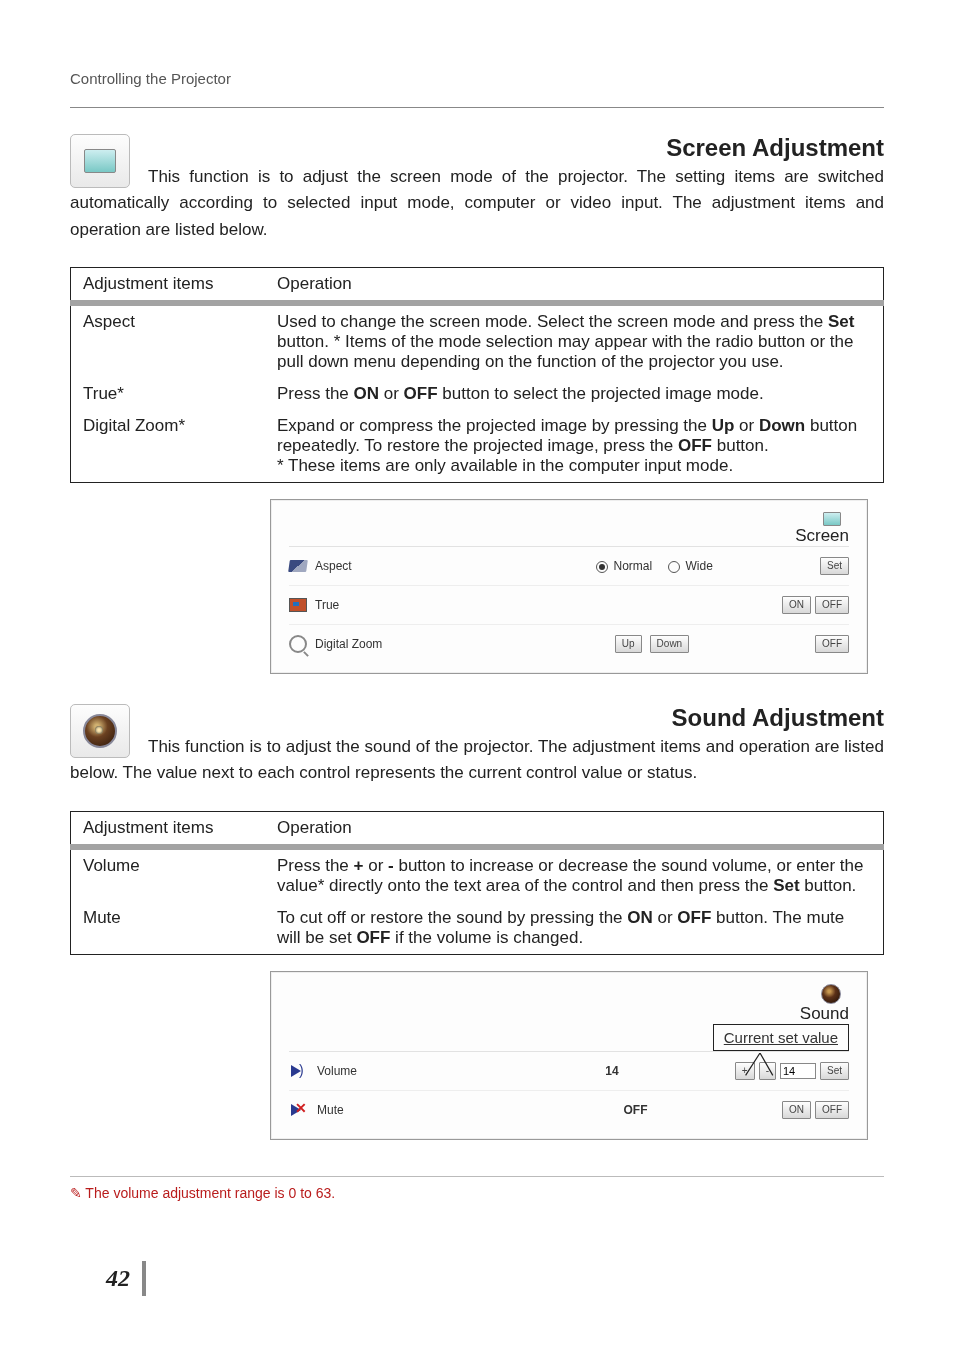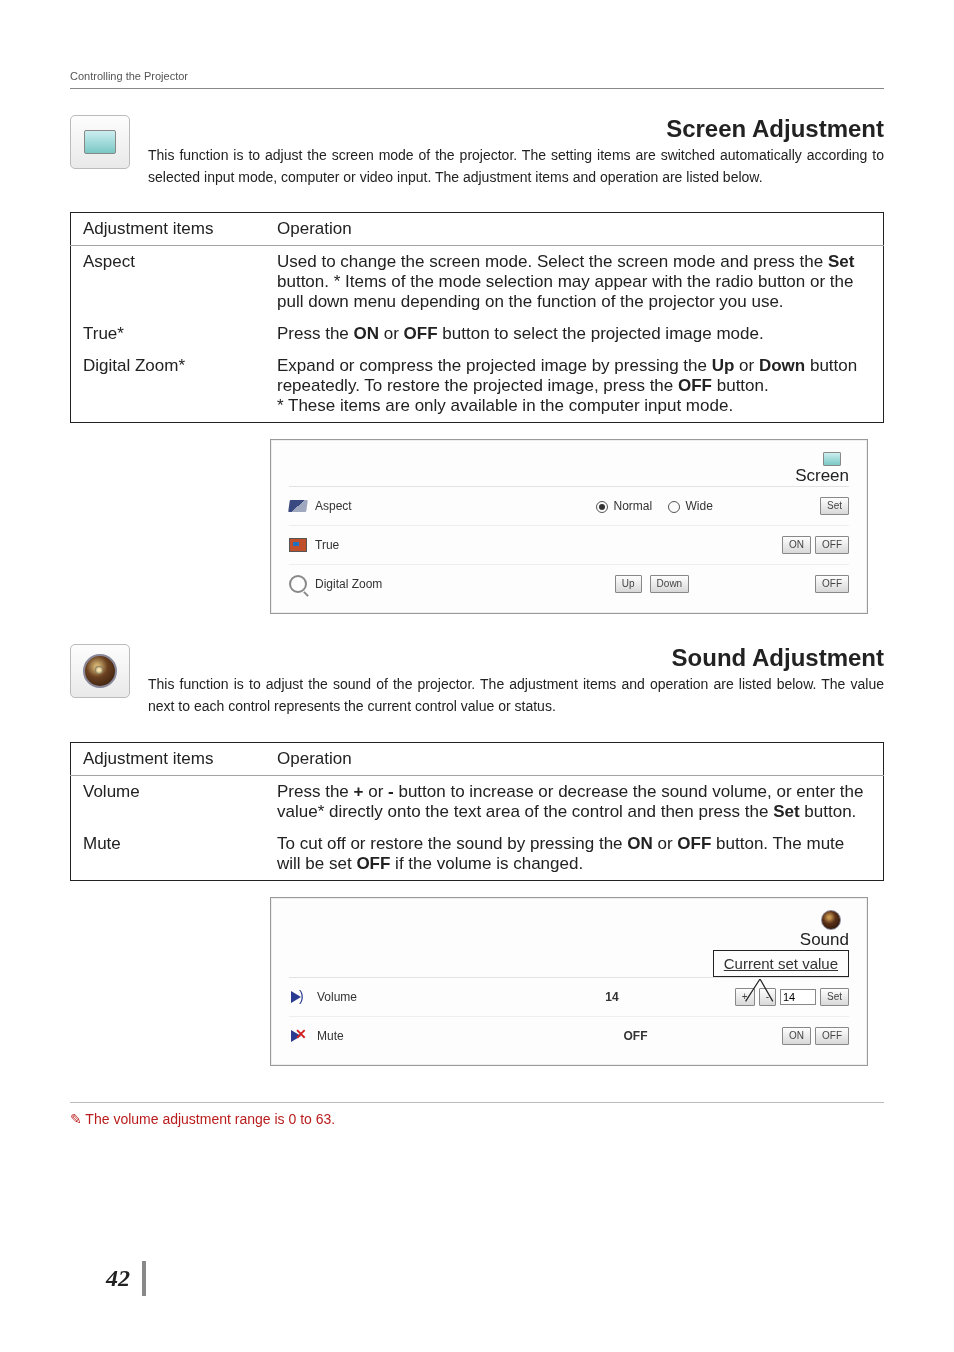--- a/index.html
+++ b/index.html
@@ -11,23 +11,23 @@
     width: 954px;
     min-height: 1352px;
     margin: 0 auto;
     position: relative;
     font-family: Arial, Helvetica, sans-serif;
     color: #222;
     box-sizing: border-box;
     padding: 70px 70px 40px 70px;
   }
   .hdr {
-    font-size: 11px;
+    font-size: 15px;
     color: #555;
-    padding-bottom: 6px;
+    padding-bottom: 20px;
     border-bottom: 1px solid #888;
   }
   .sect-icon {
     float: left;
     width: 58px;
     height: 52px;
     border: 1px solid #bbb;
     border-radius: 5px;
     margin-right: 18px;
     background: linear-gradient(#fdfdfd, #e9e9e9);
@@ -62,38 +62,38 @@
   .sect-head {
     margin-top: 26px;
   }
   .sect-title {
     font-size: 24px;
     font-weight: 700;
     margin: 4px 0 2px 0;
     text-align: right;
   }
   .sect-body {
-    font-size: 14px;
+    font-size: 17px;
     line-height: 1.55;
     text-align: justify;
   }
   .clear { clear: both; }
   .tbl {
     width: 100%;
     border: 1px solid #222;
     margin-top: 24px;
     font-size: 17px;
     border-collapse: collapse;
   }
   .tbl td {
     padding: 6px 12px;
     vertical-align: top;
   }
   .tbl .th {
-    border-bottom: 1px solid #a3a3a3;
+    border-bottom: 6px solid #a3a3a3;
   }
   .tbl .col1 {
     width: 170px;
   }
   .panel {
     width: 560px;
     border: 1px solid #999;
     box-shadow: 0 0 0 1px #eee inset;
     margin: 16px 0 0 200px;
     font-family: Tahoma, Verdana, sans-serif;

